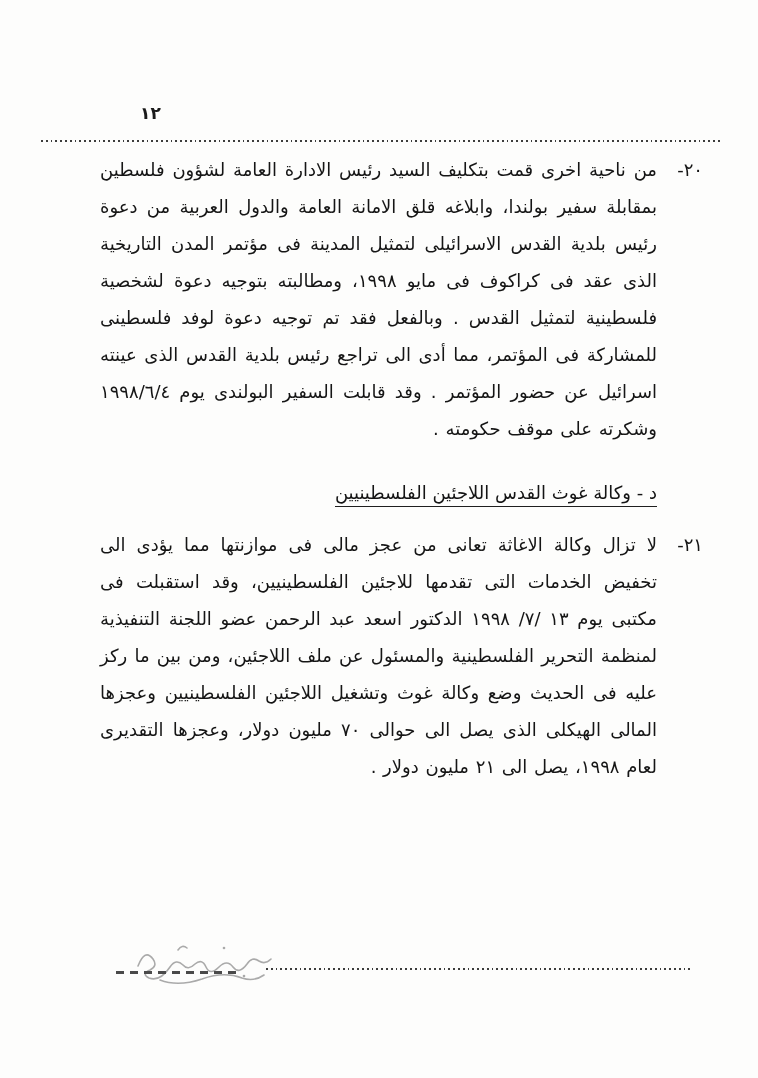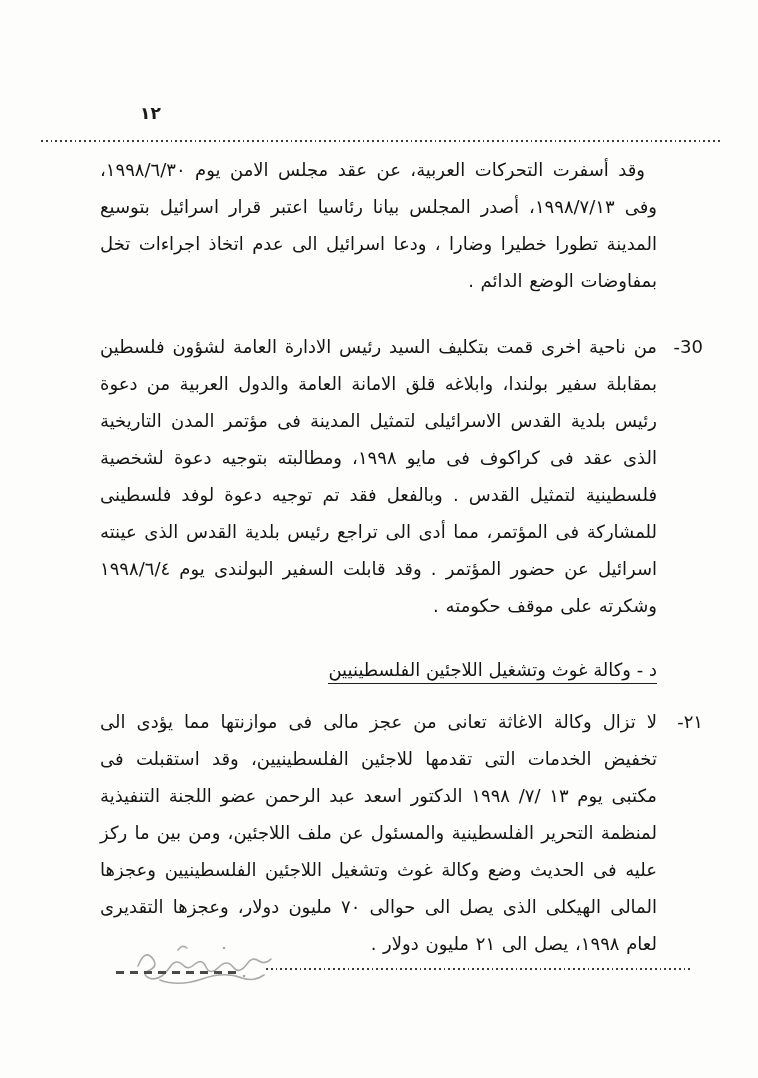--- a/index.html
+++ b/index.html
@@ -105,29 +105,28 @@
 <body>
 
 <div class="page">
 
   <div class="page-number">١٢</div>
 
   <div class="rule rule-top"></div>
 
   <main class="content">
 
-    <p class="para intro">وقد أسفرت التحركات العربية، عن عقد مجلس الامن يوم ١٩٩٨/٦/٣٠، وفى ١٩٩٨/٧/١٣، أصدر المجلس بيانا رئاسيا اعتبر قرار اسرائيل بتوسيع المدينة تطورا خطيرا وضارا ، ودعا اسرائيل الى عدم اتخاذ اجراءات تخل بمفاوضات الوضع الدائم .</p>
 
     <div class="numbered-item">
-      <span class="marker">30-</span>
+      <span class="marker">٢٠-</span>
       <p class="para">من ناحية اخرى قمت بتكليف السيد رئيس الادارة العامة لشؤون فلسطين بمقابلة سفير بولندا، وابلاغه قلق الامانة العامة والدول العربية من دعوة رئيس بلدية القدس الاسرائيلى لتمثيل المدينة فى مؤتمر المدن التاريخية الذى عقد فى كراكوف فى مايو ١٩٩٨، ومطالبته بتوجيه دعوة لشخصية فلسطينية لتمثيل القدس . وبالفعل فقد تم توجيه دعوة لوفد فلسطينى للمشاركة فى المؤتمر، مما أدى الى تراجع رئيس بلدية القدس الذى عينته اسرائيل عن حضور المؤتمر . وقد قابلت السفير البولندى يوم ١٩٩٨/٦/٤ وشكرته على موقف حكومته .</p>
     </div>
 
     <h2 class="section-heading">
-      <span class="underlined">د - وكالة غوث وتشغيل اللاجئين الفلسطينيين</span>
+      <span class="underlined">د - وكالة غوث القدس اللاجئين الفلسطينيين</span>
     </h2>
 
     <div class="numbered-item">
       <span class="marker">٢١-</span>
       <p class="para">لا تزال وكالة الاغاثة تعانى من عجز مالى فى موازنتها مما يؤدى الى تخفيض الخدمات التى تقدمها للاجئين الفلسطينيين، وقد استقبلت فى مكتبى يوم ١٣ /٧/ ١٩٩٨ الدكتور اسعد عبد الرحمن عضو اللجنة التنفيذية لمنظمة التحرير الفلسطينية والمسئول عن ملف اللاجئين، ومن بين ما ركز عليه فى الحديث وضع وكالة غوث وتشغيل اللاجئين الفلسطينيين وعجزها المالى الهيكلى الذى يصل الى حوالى ٧٠ مليون دولار، وعجزها التقديرى لعام ١٩٩٨، يصل الى ٢١ مليون دولار .</p>
     </div>
 
   </main>
 
   <svg class="signature" viewBox="0 0 158 58" xmlns="http://www.w3.org/2000/svg">

